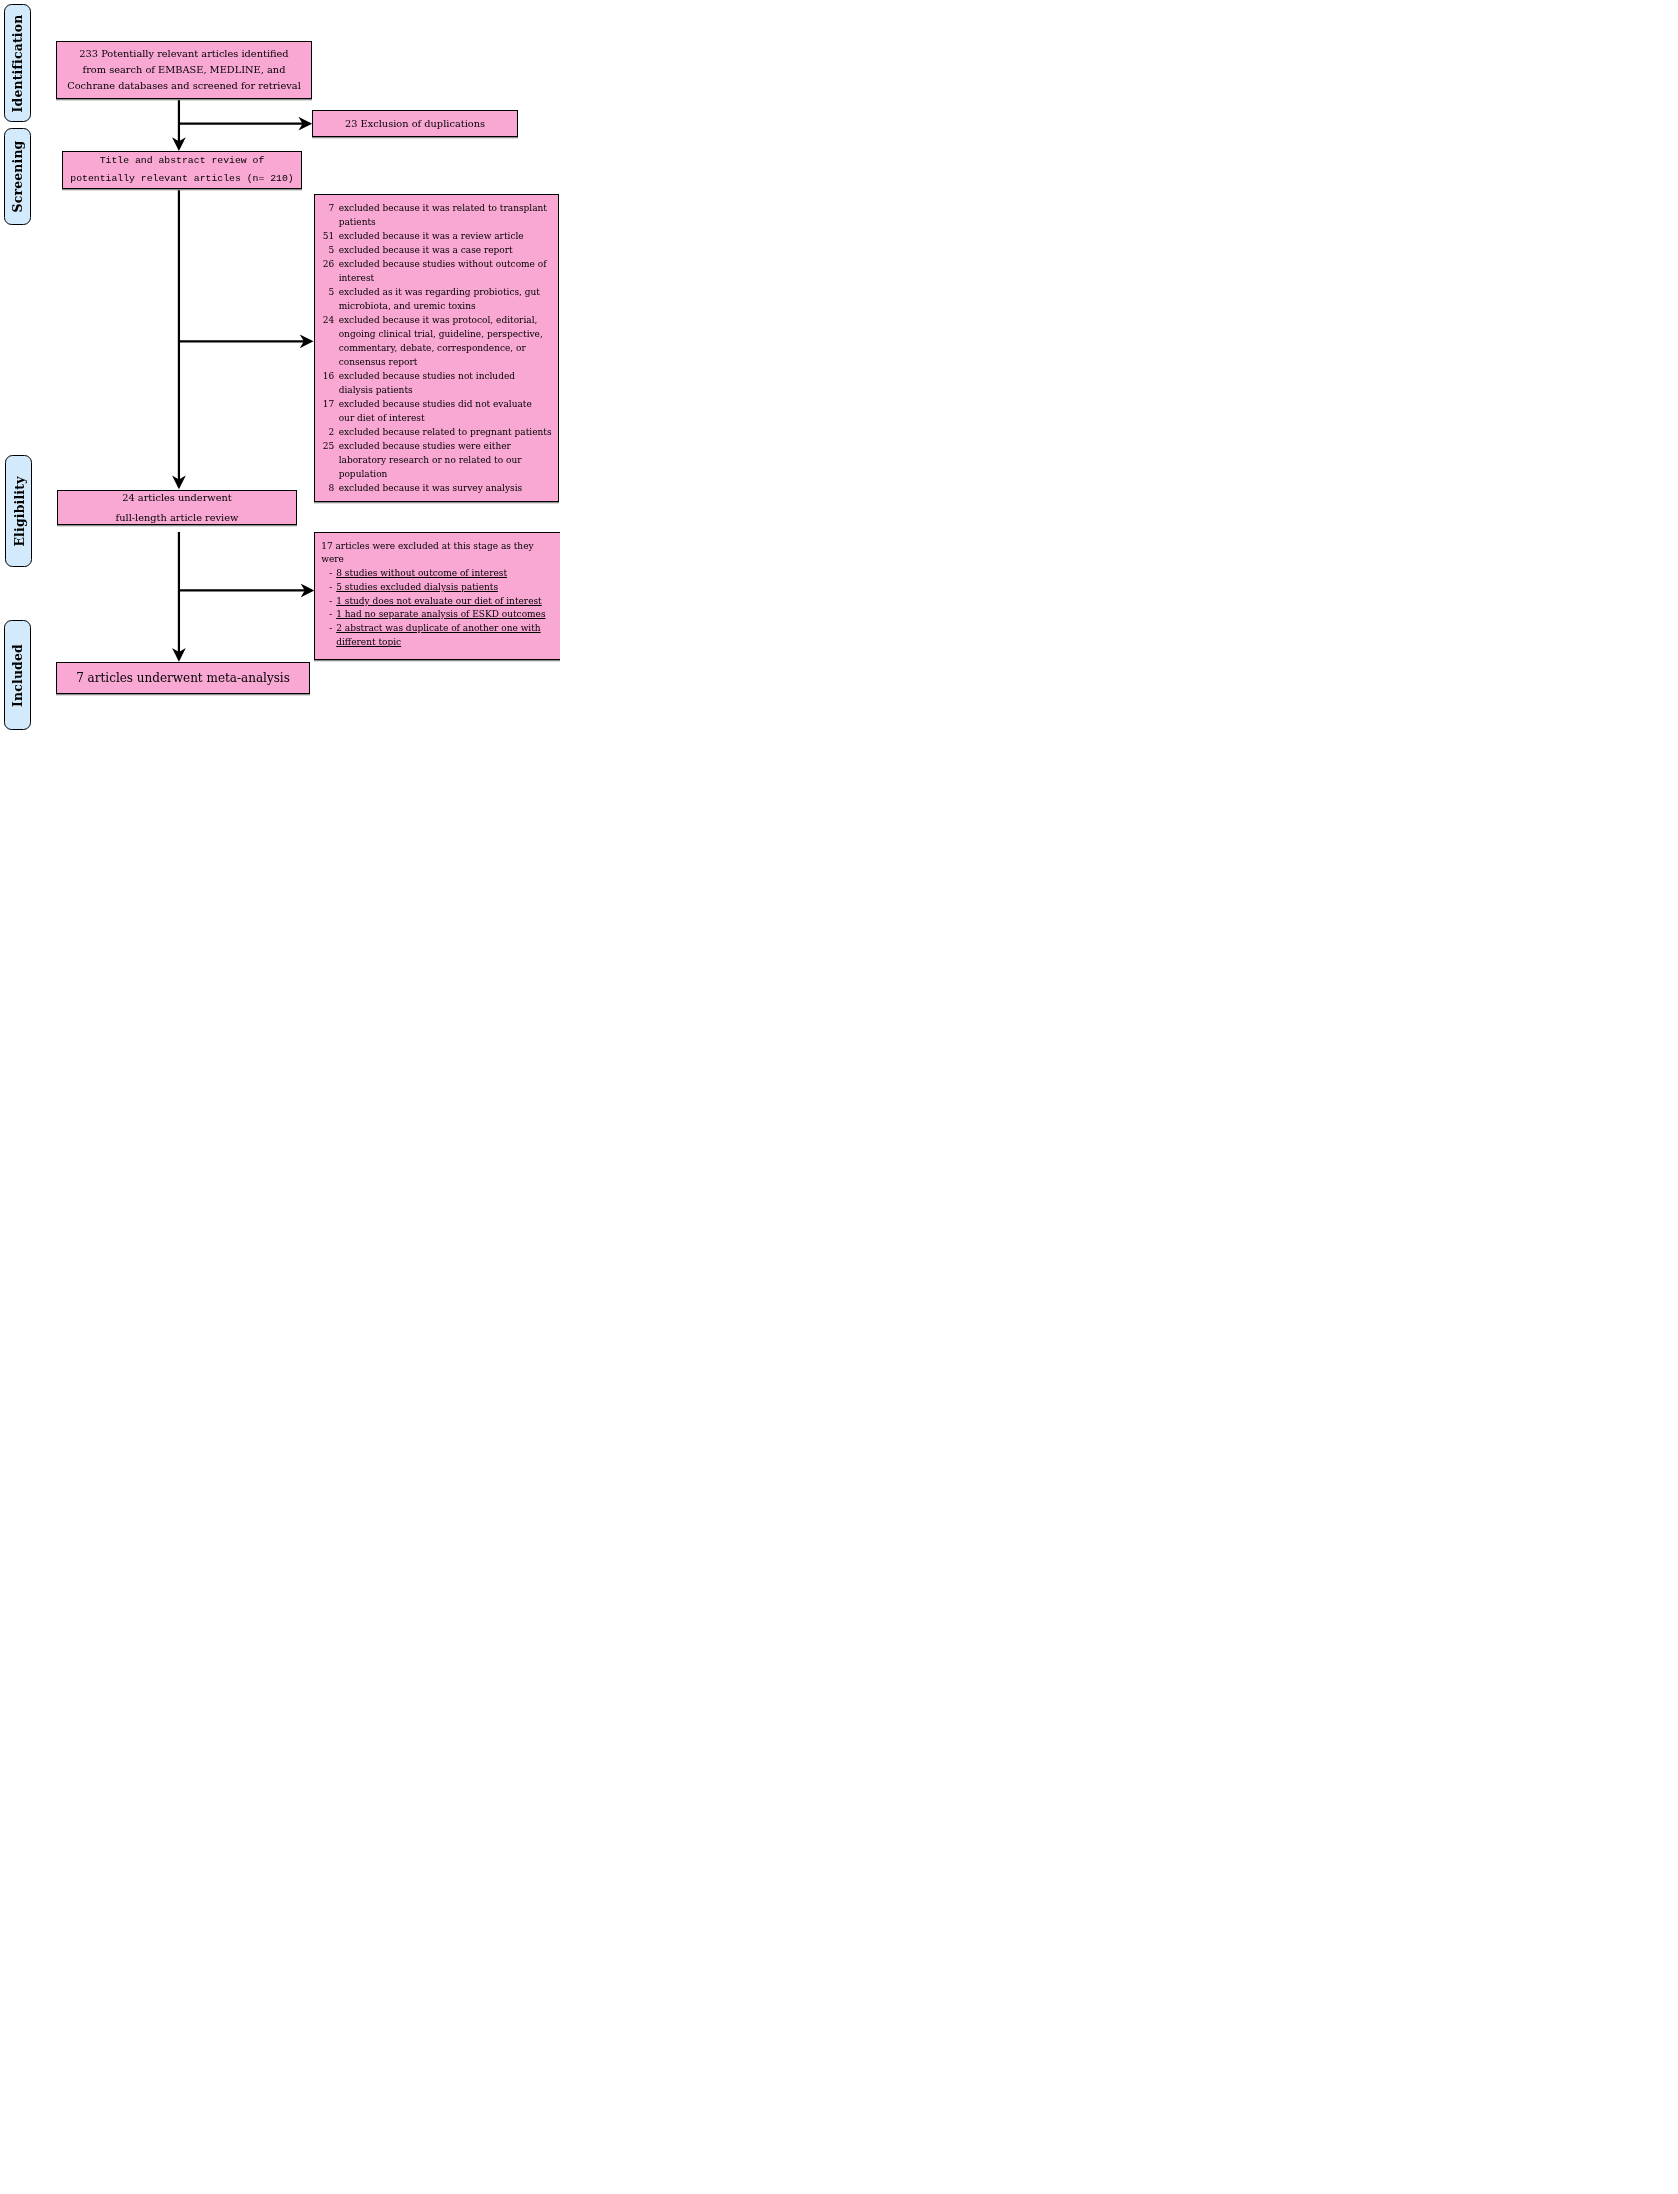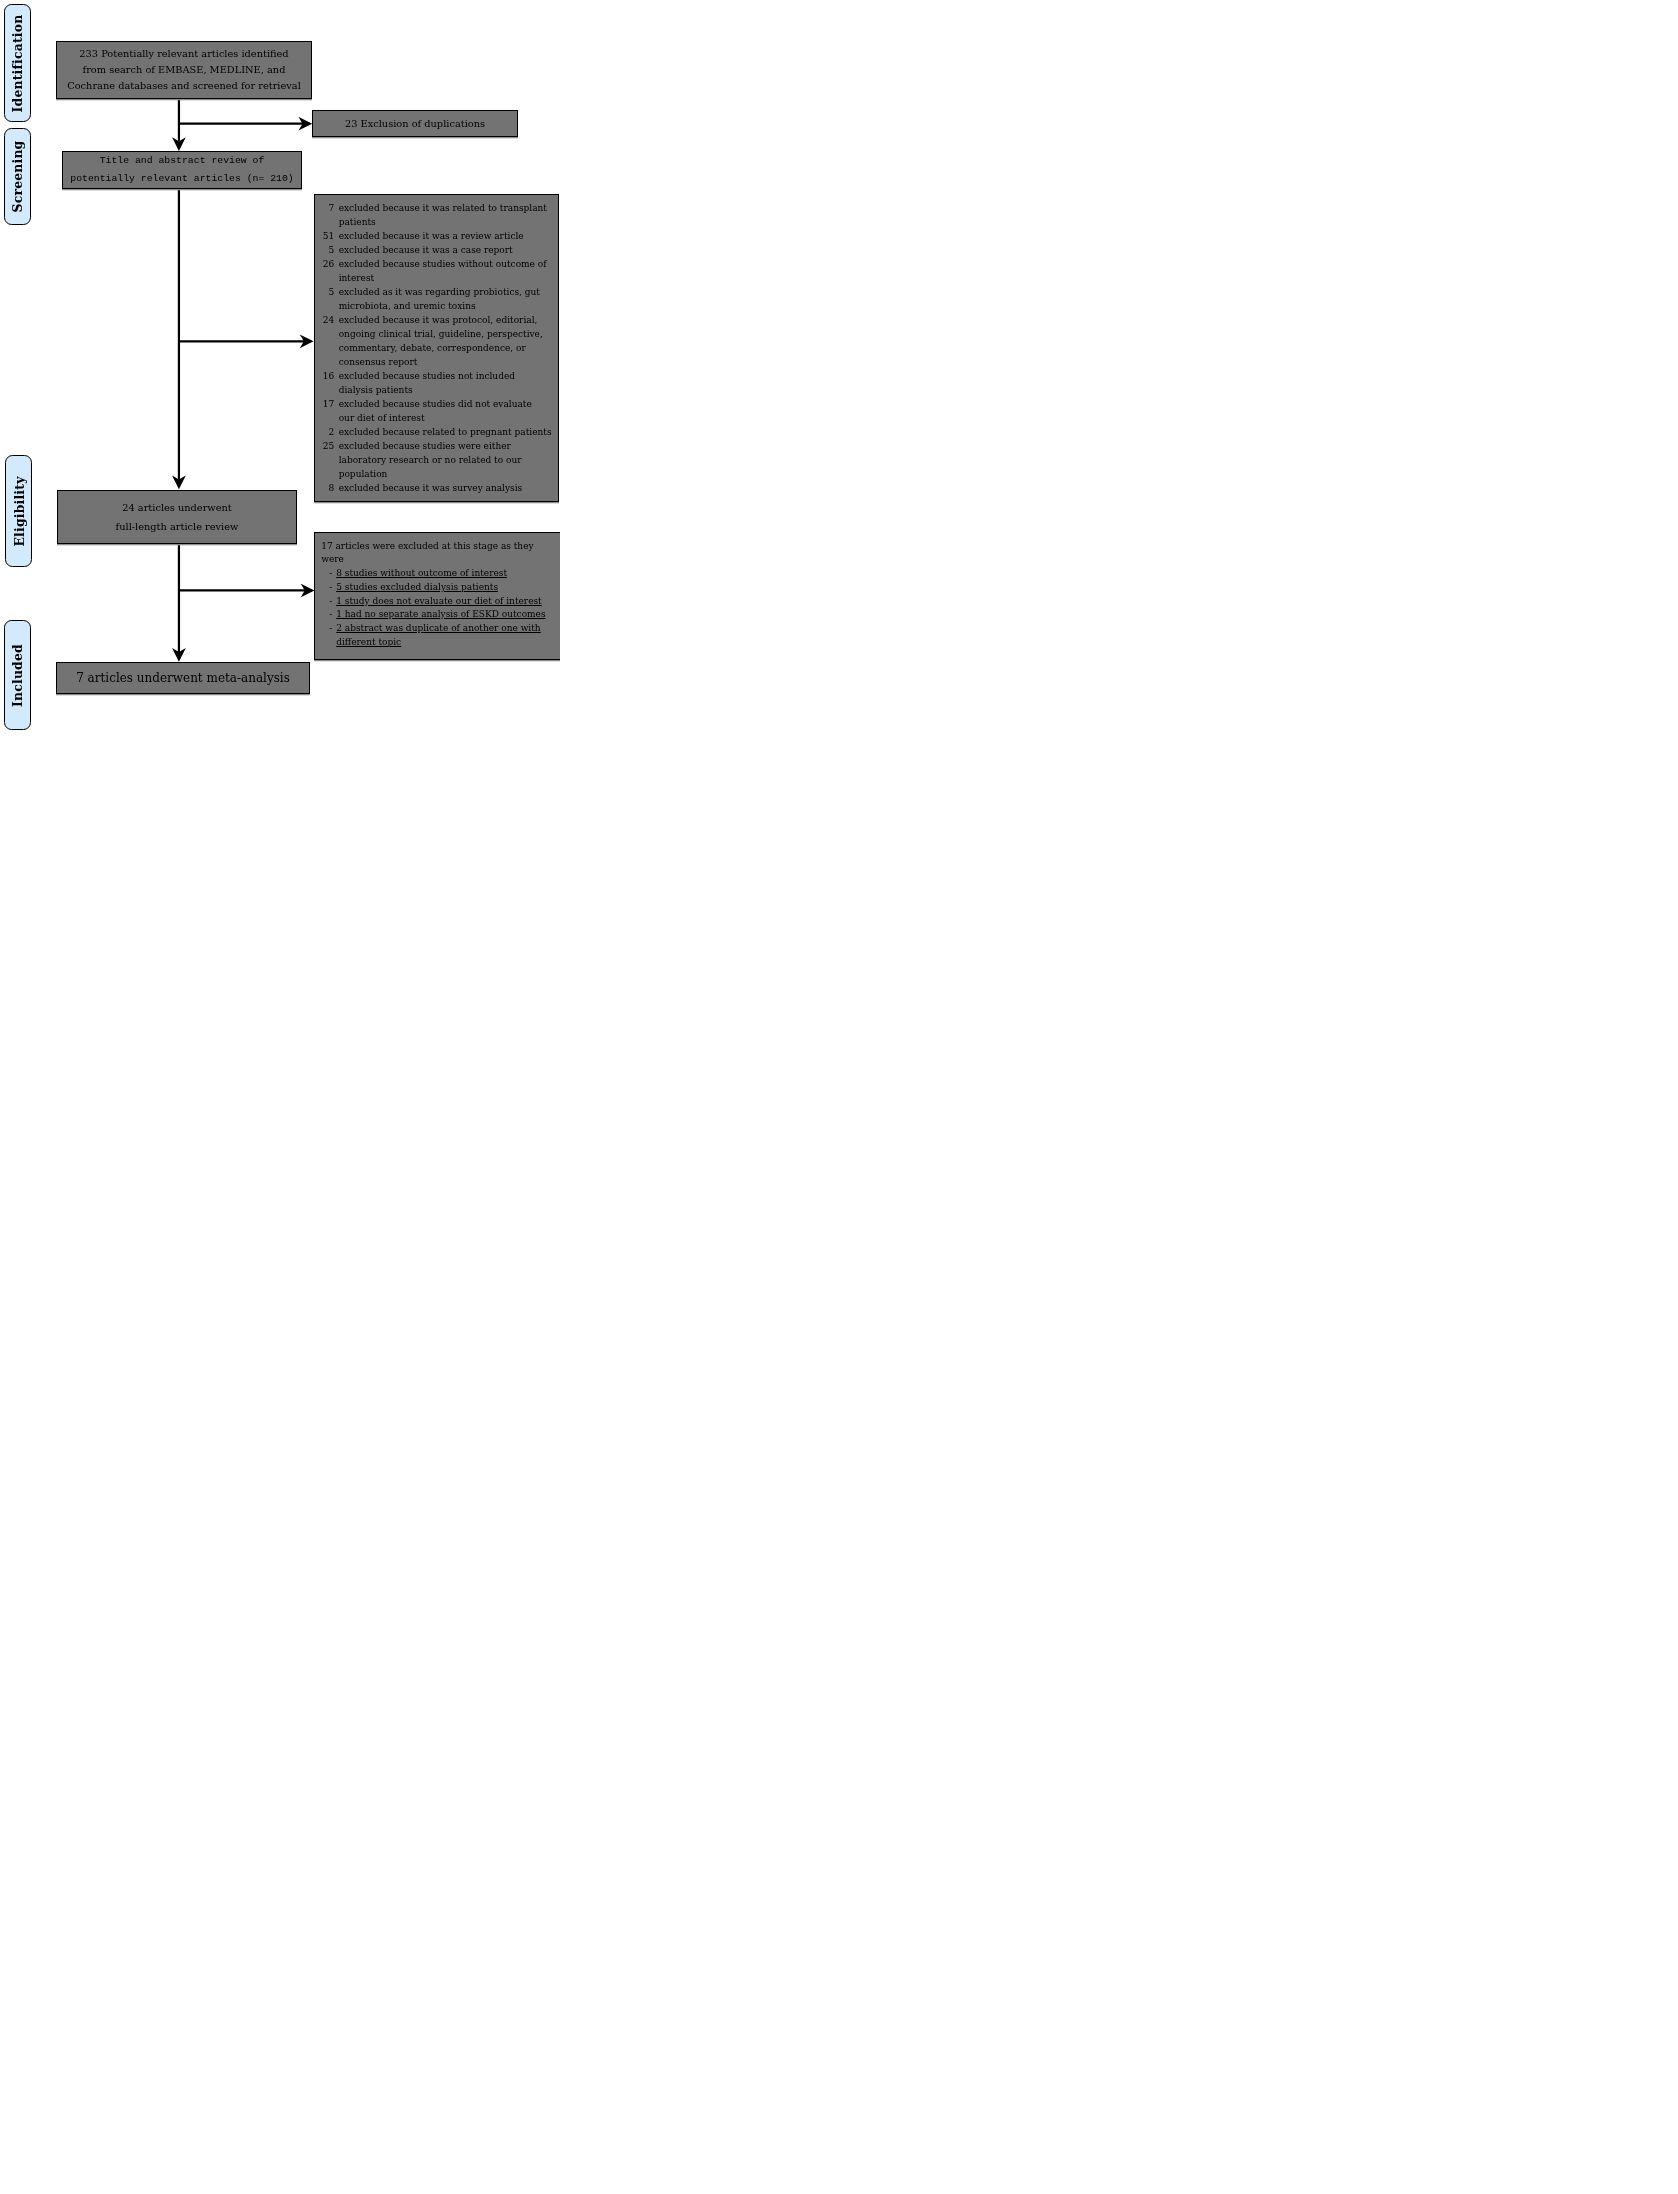--- a/index.html
+++ b/index.html
@@ -30,38 +30,38 @@
     letter-spacing:0.2px;
   }
   #stage-identification{left:4px;  top:4.4px;   width:27px; height:118px;}
   #stage-screening     {left:4px;  top:128px;  width:27px; height:97px;}
   #stage-eligibility   {left:4.9px; top:455px; width:27.5px; height:112px;}
   #stage-included      {left:4px;  top:620px; width:27px; height:110px;}
 
   
   .node{
     position:absolute;
-    background:#737373;
+    background:#f9a8d4;
     border:1.3px solid #000;
     box-sizing:border-box;
     box-shadow:0 1.3px 0 0 #8f8f8f;
   }
   .center{
     display:flex;
     align-items:center;
     justify-content:center;
     text-align:center;
   }
   .ml{white-space:pre-line;}
 
   #node-articles-identified {left:56px; top:41px;   width:256px; height:58px; font-size:9.8px; line-height:16px;}
   #node-duplicates-excluded {left:312px; top:110px;  width:206px; height:27px;  font-size:9.8px;}
   #node-title-abstract      {left:62px; top:151px;  width:240px; height:38px;  font-size:9.8px; line-height:18px;font-family:Liberation Mono, monospace;}
   #node-screening-exclusions{left:314px; top:194px;  width:245px; height:308px; font-size:9px; line-height:14px; padding:5.8px 3.5px 2.7px 5.3px;}
-  #node-full-length         {left:57px; top:490px; width:240px; height:54px;  font-size:9.8px; line-height:19.5px;}
+  #node-full-length         {left:57px; top:490px; width:240px; height:35px;  font-size:9.8px; line-height:19.5px;}
   #node-fulltext-exclusions {left:314px; top:532px; width:292px; height:128px; font-size:9px; line-height:13.7px; padding:6.7px 4.4px 2.7px 6.2px;}
   #node-meta-analysis       {left:56px; top:662px; width:254px; height:32px;  font-size:12px;}
 
   
   .x-item{display:flex;align-items:flex-start;}
   .x-num{flex:0 0 14px;text-align:right;margin-right:4.4px;}
   .x-txt{flex:1;}
 
   
   .f-item{display:flex;align-items:flex-start;padding-left:8px;}

